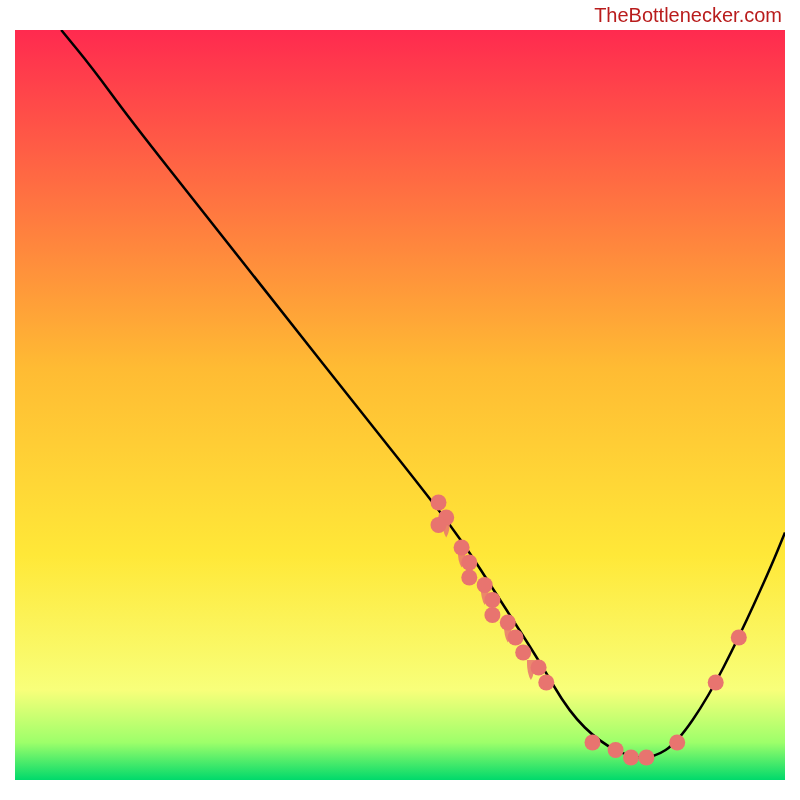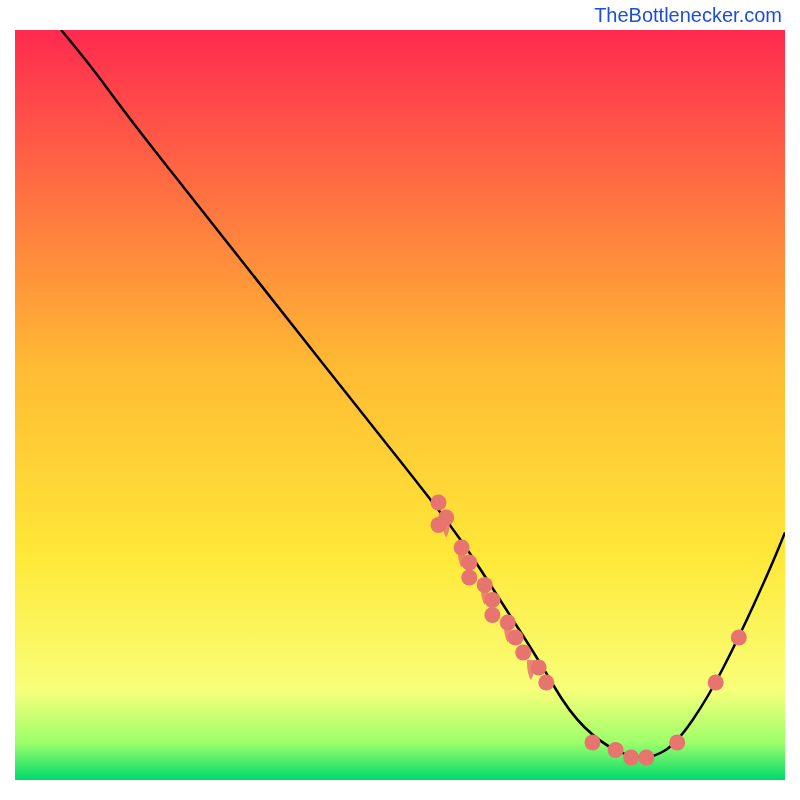--- a/index.html
+++ b/index.html
@@ -12,21 +12,21 @@
   }
   .chart-container {
     position: relative;
     width: 800px;
     height: 800px;
   }
   .watermark {
     position: absolute;
     top: 4px;
     right: 18px;
-    color: #1d4ed8;
+    color: #b91c1c;
     font-size: 20px;
     font-weight: 400;
     z-index: 10;
   }
   .plot-area {
     position: absolute;
     left: 15px;
     top: 30px;
     width: 770px;
     height: 750px;

